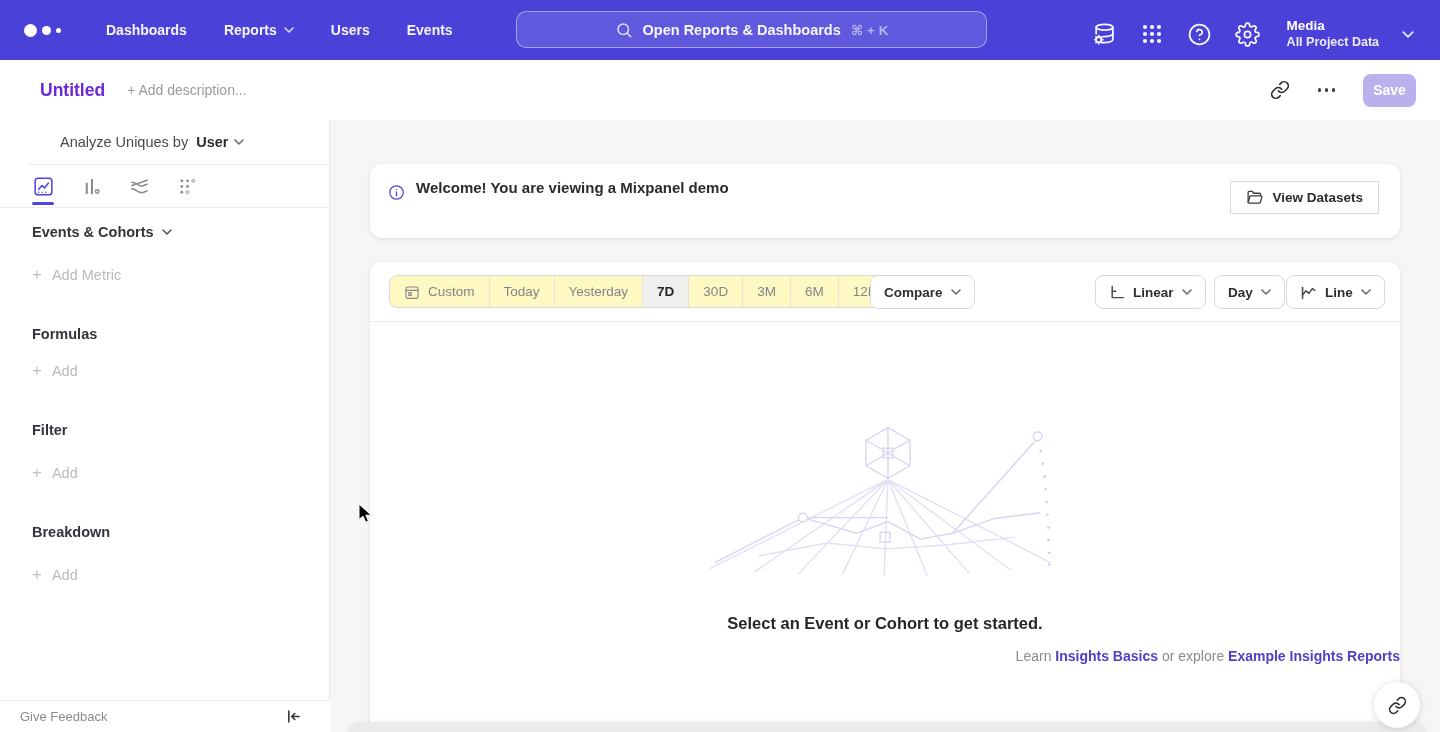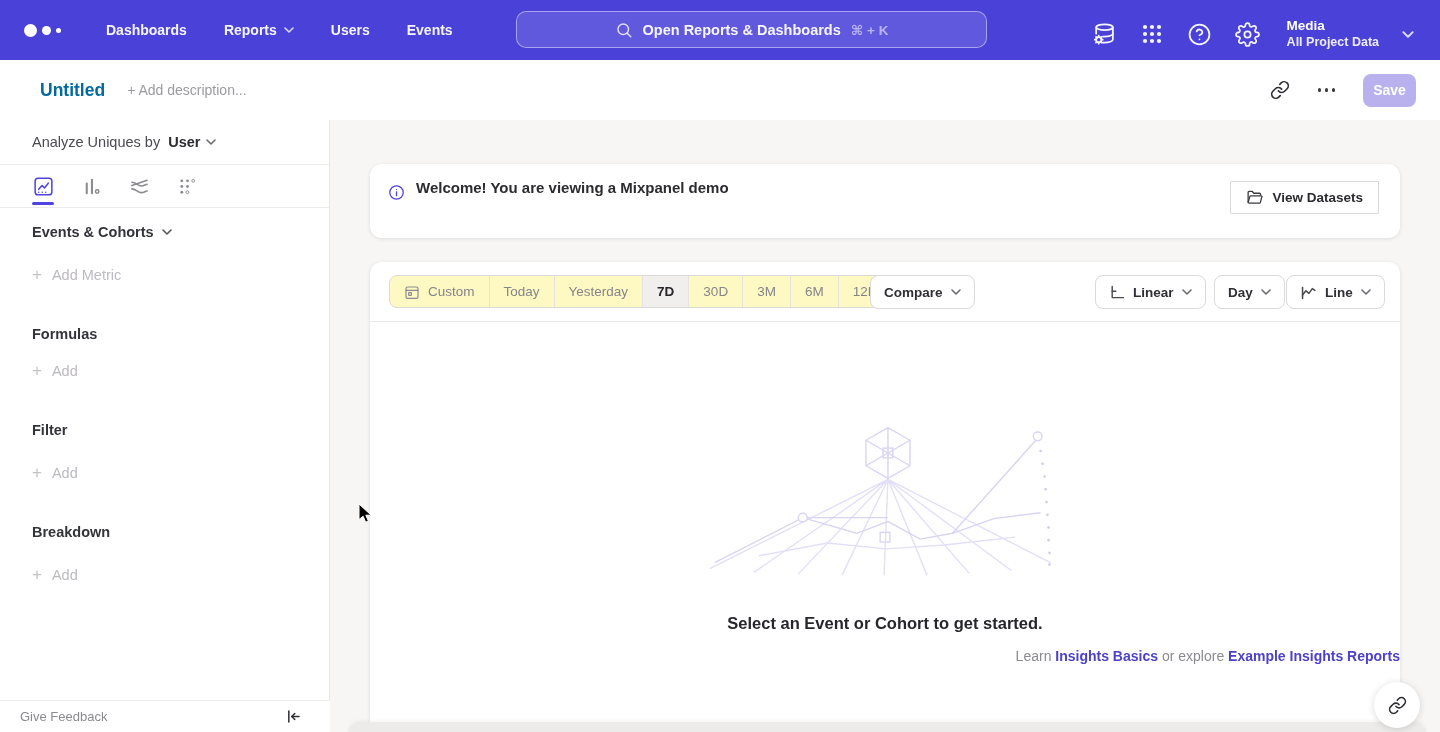--- a/index.html
+++ b/index.html
@@ -38,40 +38,40 @@
   .project { display:flex; flex-direction:column; line-height:1.25; margin-left:4px; cursor:pointer; }
   .project .pname { color:#fff; font-size:13.5px; font-weight:700; }
   .project .pscope { color:rgba(255,255,255,.9); font-size:12.5px; font-weight:600; }
   .project-chev { color:rgba(255,255,255,.85); cursor:pointer; }
 
   
   .reportbar {
     position:absolute; top:60px; left:0; width:1440px; height:60px;
     background:#fff; display:flex; align-items:center; z-index:10;
   }
-  .report-title { margin-left:40px; font-size:17.5px; font-weight:700; color:#0369a1; cursor:text; }
+  .report-title { margin-left:40px; font-size:17.5px; font-weight:700; color:#6d28d9; cursor:text; }
   .report-desc { margin-left:22px; font-size:14px; color:#9b9aa0; cursor:text; }
   .report-actions { position:absolute; right:24px; display:flex; align-items:center; gap:24px; }
   .icon-btn { color:#2f2f35; cursor:pointer; }
   .dots { display:flex; gap:3.5px; cursor:pointer; padding:4px; }
   .dots i { width:3.5px; height:3.5px; border-radius:50%; background:#3a3a40; }
   .save-btn {
     width:53px; height:33px; border:none; border-radius:8px;
     background:#b8b1ee; color:#fff; font-size:14px; font-weight:700;
     font-family:inherit; cursor:default;
   }
 
   
   .sidebar {
     position:absolute; top:120px; left:0; width:330px; height:612px;
     background:#fff; border-right:1px solid #e9e8e7; z-index:5;
   }
   .analyze-row {
     height:45px; display:flex; align-items:center; padding-left:32px;
-    border-bottom:1px solid #ececeb; font-size:14.5px; color:#4a4a51;
+    border-bottom:1px solid #ececeb; font-size:14.5px; color:#4a4a51;margin-left:28px;
   }
   .analyze-val { margin-left:8px; font-weight:700; color:#2b2b30; cursor:pointer; display:flex; align-items:center; gap:6px; }
   .analyze-val .chev { color:#6b6a70; }
   .tabs-row {
     height:43px; display:flex; align-items:center; gap:28px; padding-left:33px;
     border-bottom:1px solid #ececeb;
   }
   .tab { position:relative; width:20px; height:20px; display:flex; align-items:center; justify-content:center; cursor:pointer; color:#8c8b91; }
   .tab.active { color:#4f44e0; }
   .tab.active::after {

